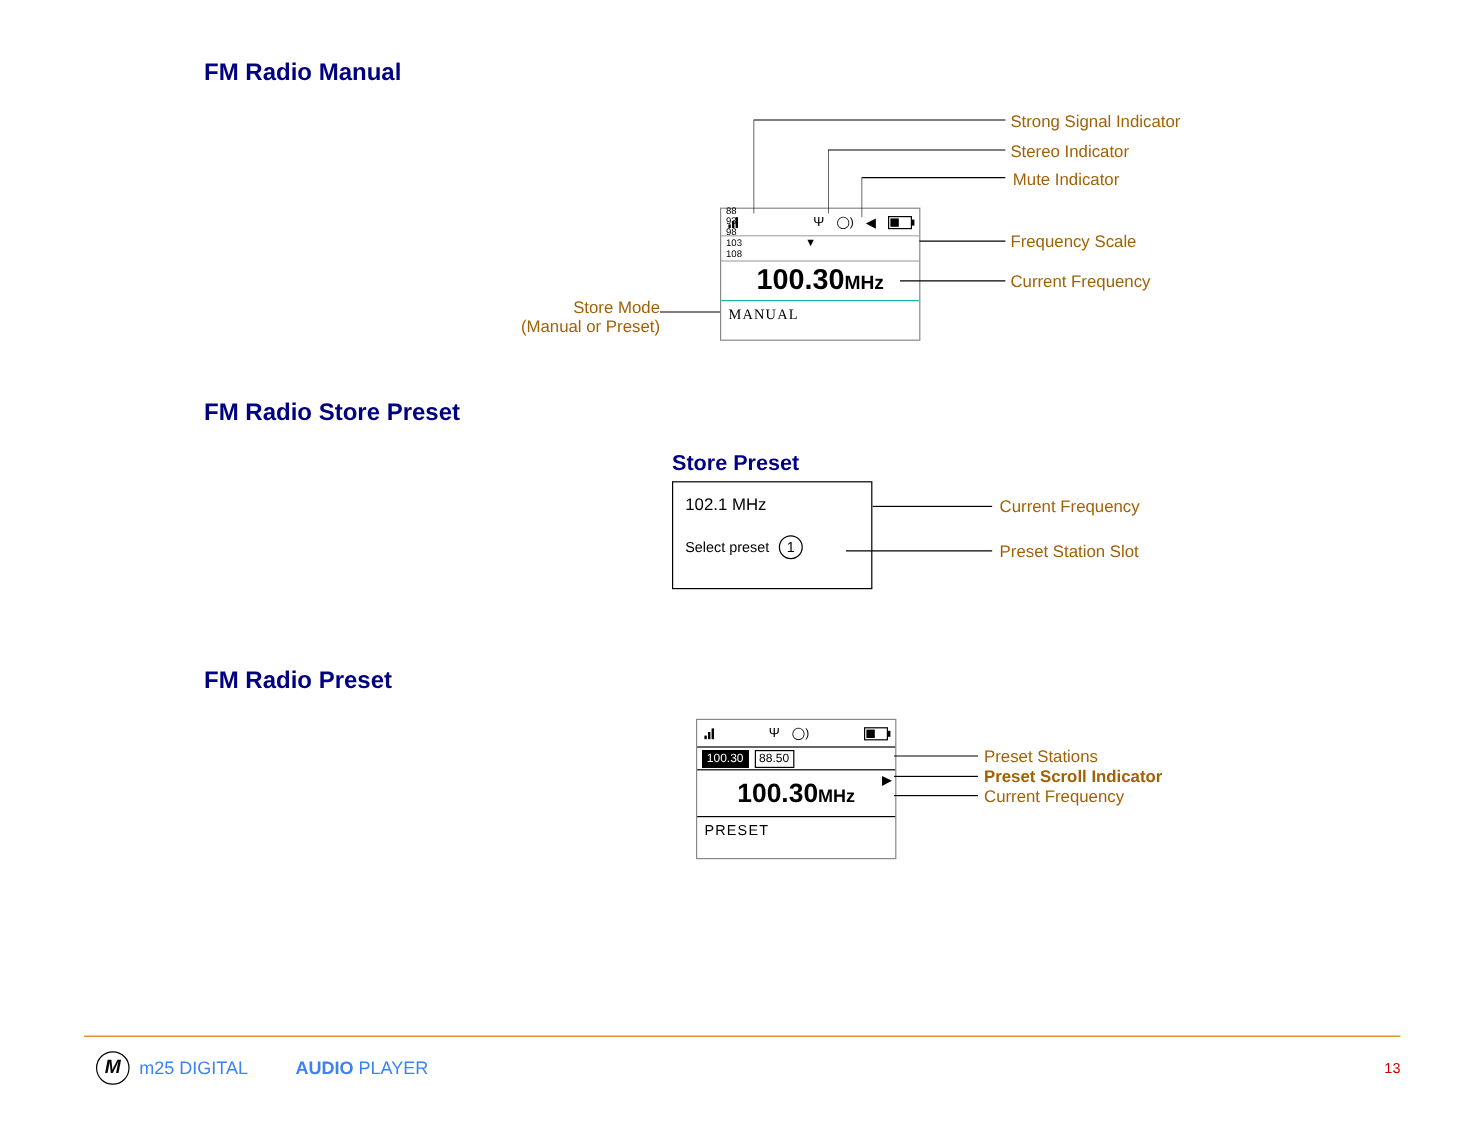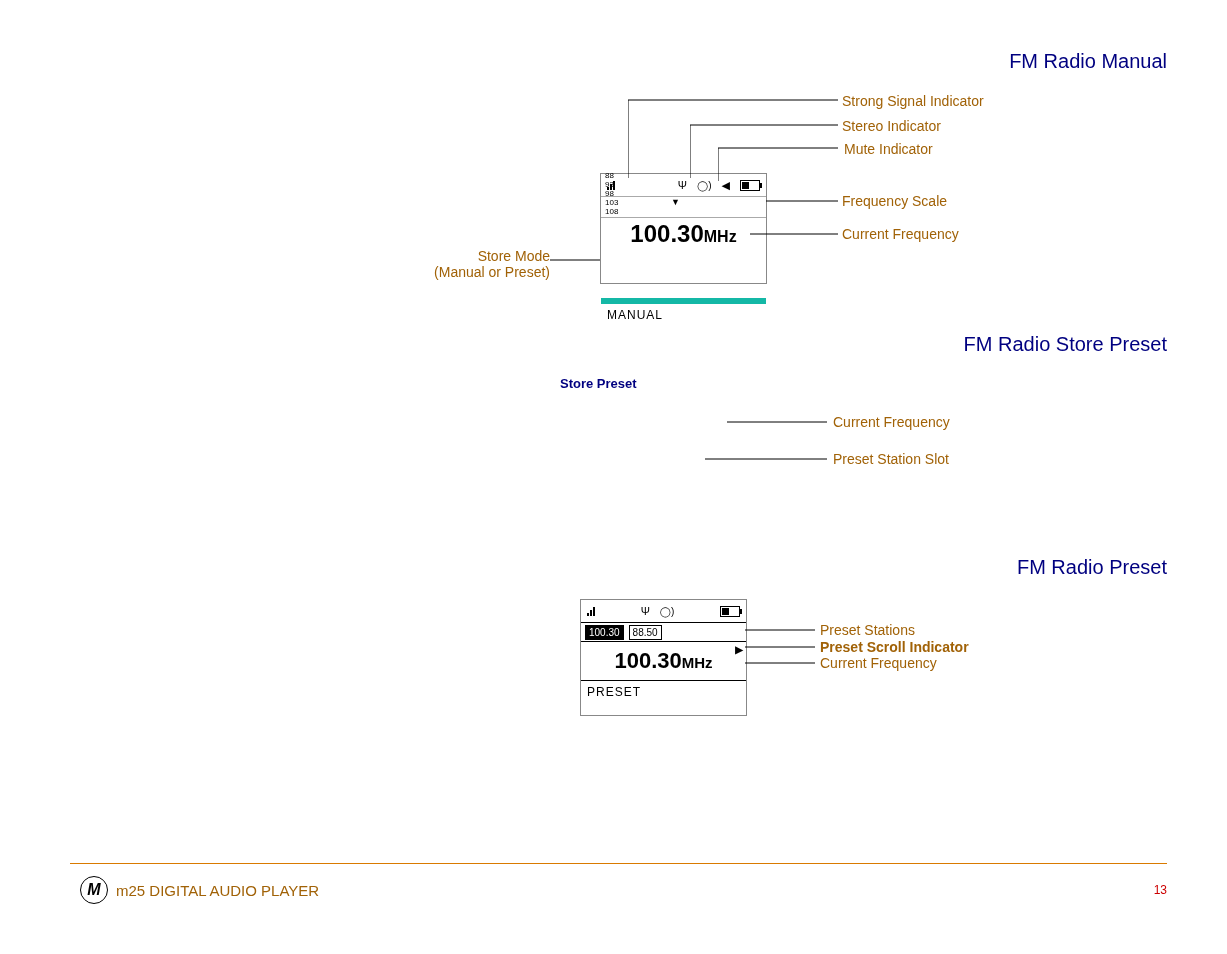--- a/index.html
+++ b/index.html
@@ -12,24 +12,23 @@
     position: relative;
   }
   .page {
     padding: 40px 60px 30px 90px;
     box-sizing: border-box;
     height: 100%;
     position: relative;
   }
   h2.section-heading {
     color: #000080;
-    font-weight: normal;
+    font-weight: bold;
     font-size: 20px;
-    margin: 30px 0 20px 50px;
-    text-align: right;
+    margin: 30px 0 20px 80px;
   }
   h2.section-heading:first-child {
     margin-top: 10px;
   }
   
   
   .fig1 {
     position: relative;
     margin-left: 370px;
     height: 210px;
@@ -82,26 +81,25 @@
   }
   .lcd-freq {
     font-family: Arial, sans-serif;
     font-weight: bold;
     font-size: 24px;
     text-align: center;
     padding: 2px 0;
   }
   .lcd-freq .unit { font-size: 16px; }
   .lcd-mode {
-    border-top: 6px solid #14b8a6;
-    font-family: Liberation Sans, sans-serif;
+    border-top: 1px solid #14b8a6;
+    font-family: Liberation Serif, serif;
     font-size: 12px;
     padding: 4px 6px;
     letter-spacing: 1px;
-    margin-top: 48px;
   }
   
   .callout {
     position: absolute;
     font-family: Arial, sans-serif;
     font-size: 14px;
     color: #a16207;
     white-space: nowrap;
   }
   .leader {
@@ -114,21 +112,21 @@
   .fig2 {
     position: relative;
     margin-left: 470px;
     height: 150px;
     width: 520px;
   }
   .store-title {
     font-family: Verdana, Arial, sans-serif;
     font-weight: bold;
     color: #000080;
-    font-size: 13px;
+    font-size: 18px;
     margin-bottom: 4px;
   }
   .store-box {
     border: 1px solid #000;
     width: 167px;
     height: 90px;
     padding: 10px 10px;
     box-sizing: border-box;
     font-family: Arial, sans-serif;
     font-size: 13px;
@@ -241,22 +239,22 @@
     border: 1.8px solid #000;
     border-radius: 50%;
     display: inline-flex;
     align-items: center;
     justify-content: center;
     font-style: italic;
     font-weight: bold;
     font-size: 16px;
   }
   .footer .prod { color: #5a5a5a; }
-  .footer .red { color: #a16207; }
-  .footer .audio { font-weight: normal; }
+  .footer .red { color: #3b82f6; }
+  .footer .audio { font-weight: bold; margin-left: 36px; }
   .page-num {
     color: #c00;
     font-size: 12px;
   }
   
   .signal-bars {
     display: inline-flex;
     align-items: flex-end;
     gap: 1px;
     height: 10px;
@@ -363,20 +361,27 @@
     <svg class="leader" style="left:290px; top:140px; width:88px; height:2px;">
         <line x1="0" y1="1" x2="88" y2="1"></line>
       </svg>
     <div class="callout" style="left:382px; top:133px;">Current Frequency</div>
   </div>
 
   <h2 class="section-heading">FM Radio Store Preset</h2>
 
   <div class="fig2">
     <div class="store-title">Store Preset</div>
+    <div class="store-box">
+      <div class="store-freq">102.1 MHz</div>
+      <div class="store-select">
+        <span>Select preset</span>
+        <span class="circle-num">1</span>
+      </div>
+    </div>
 
     <svg class="leader" style="left:167px; top:45px; width:100px; height:2px;">
         <line x1="0" y1="1" x2="100" y2="1"></line>
       </svg>
     <div class="callout" style="left:273px; top:38px;">Current Frequency</div>
 
     <svg class="leader" style="left:145px; top:82px; width:122px; height:2px;">
         <line x1="0" y1="1" x2="122" y2="1"></line>
       </svg>
     <div class="callout" style="left:273px; top:75px;">Preset Station Slot</div>

